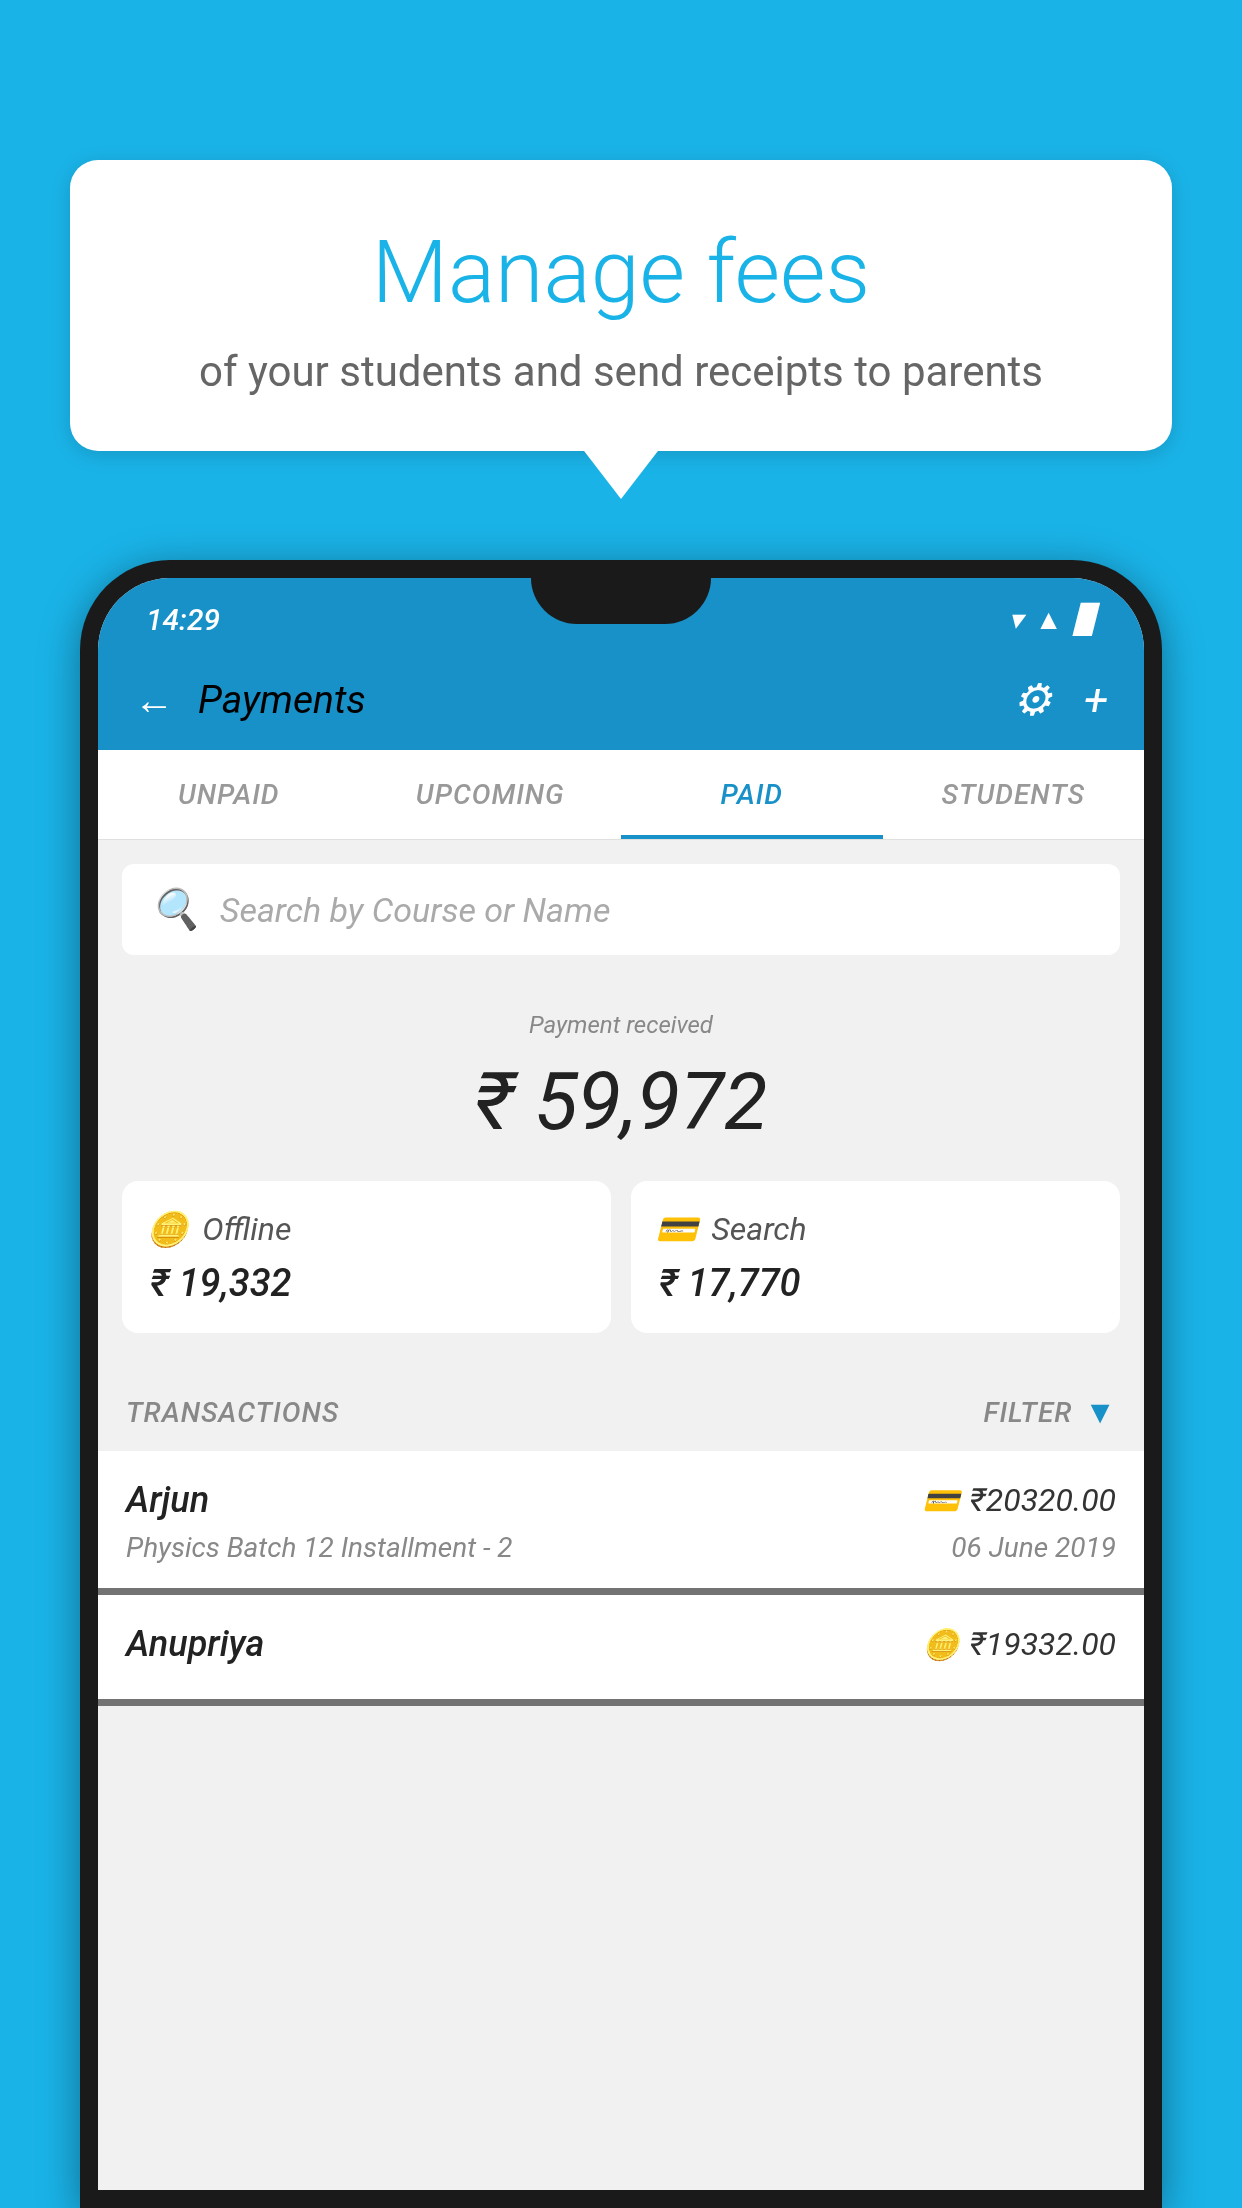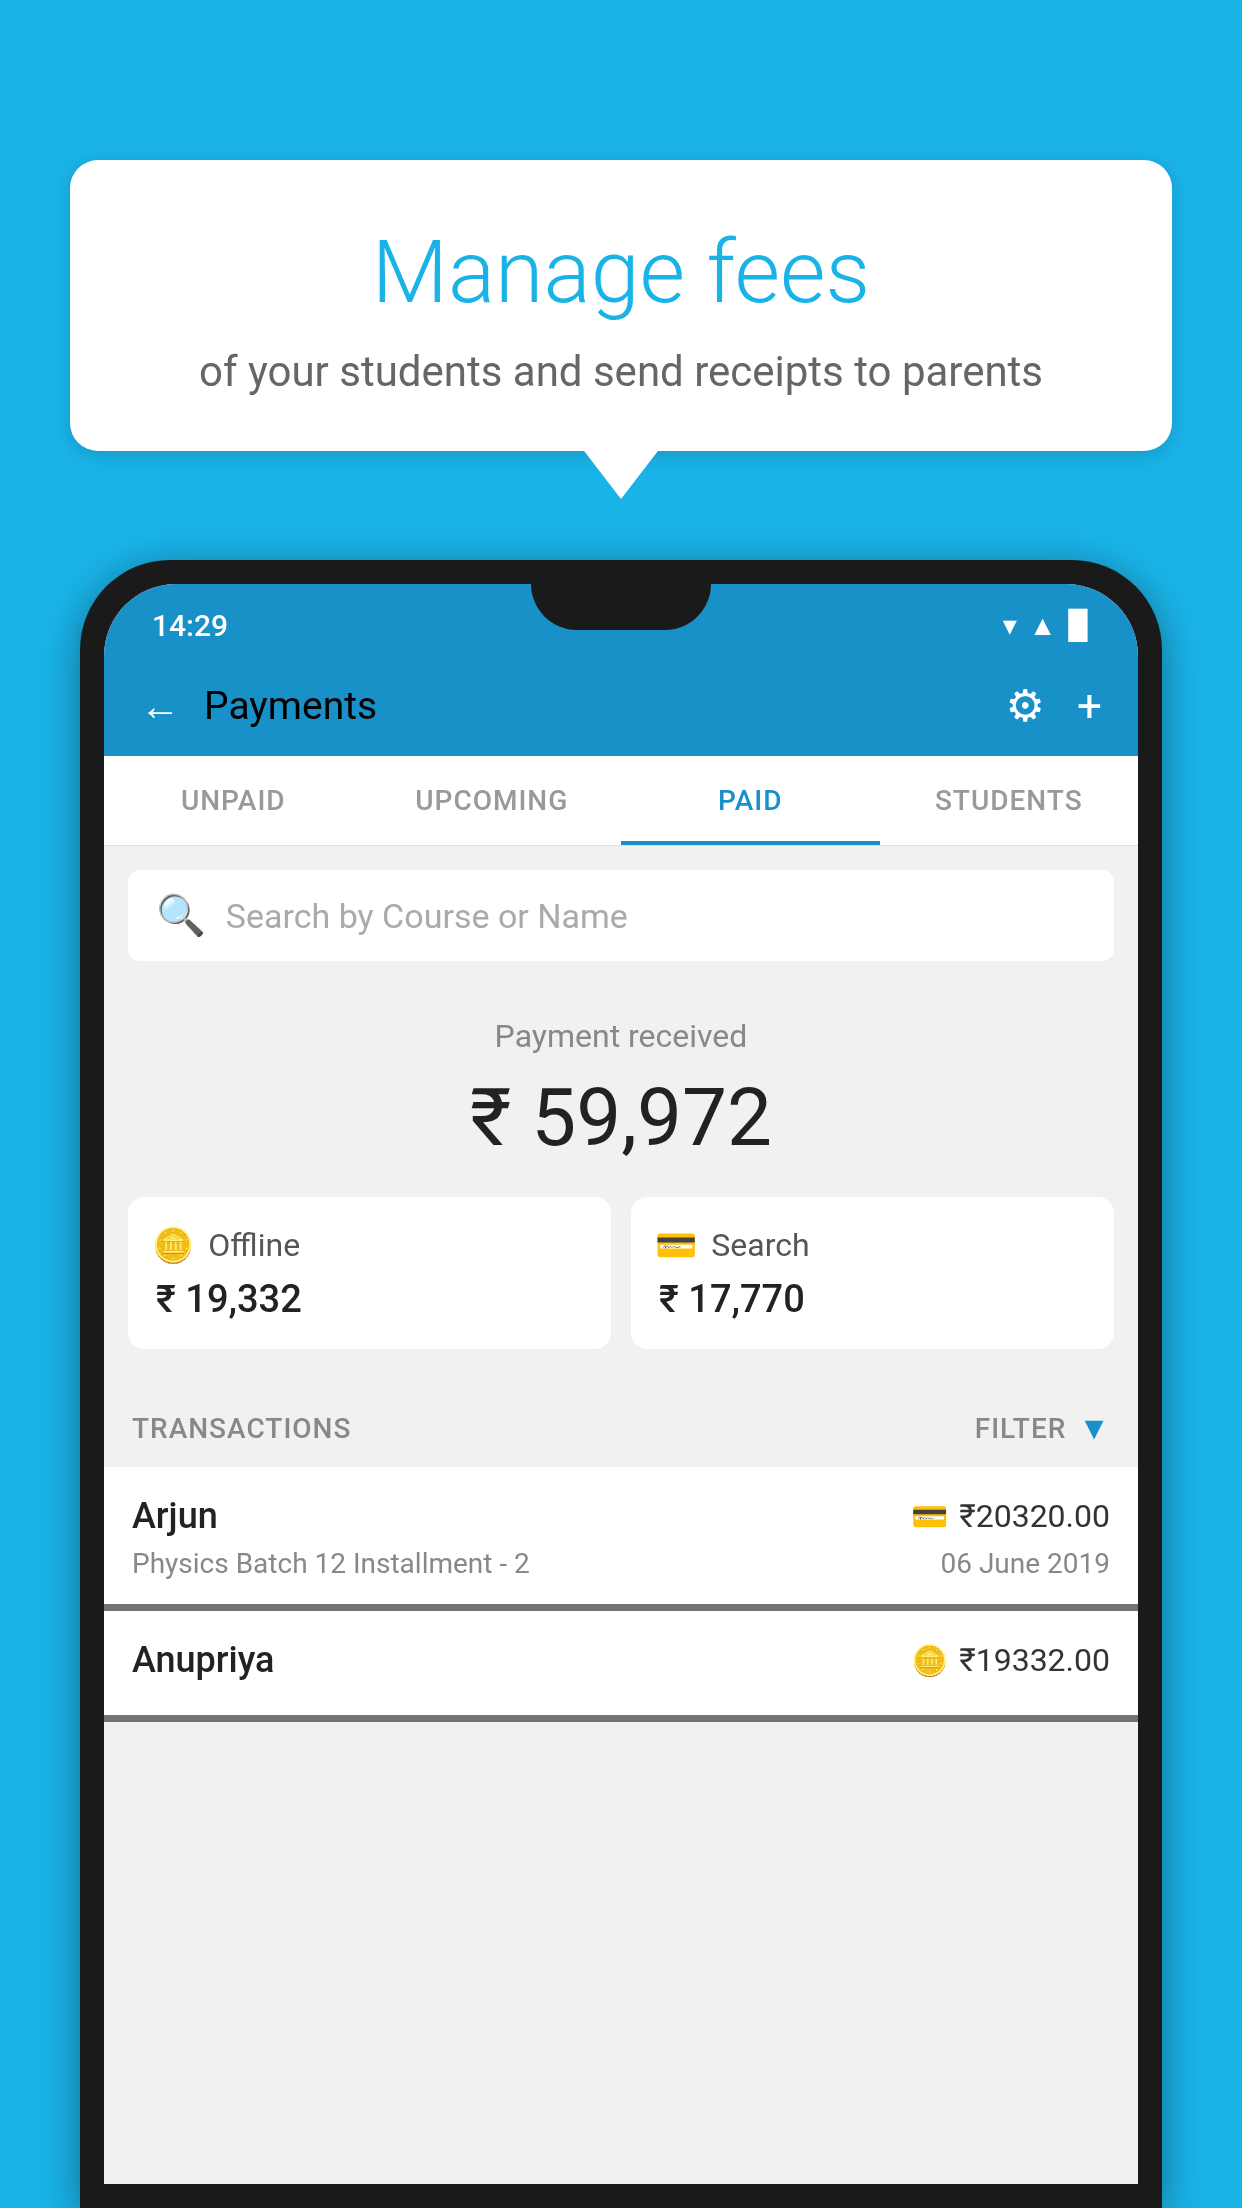--- a/index.html
+++ b/index.html
@@ -54,22 +54,23 @@
 
     
     .phone-frame {
       position: absolute;
       top: 560px;
       left: 80px;
       right: 80px;
       bottom: 0;
       background: #1a1a1a;
       border-radius: 90px 90px 0 0;
-      padding: 24px;
+      padding: 18px;
       box-shadow: 0 8px 40px rgba(0,0,0,0.4);
+      font-style: italic;
     }
 
     .phone-screen {
       background: #f1f1f1;
       border-radius: 72px 72px 0 0;
       overflow: hidden;
       height: 100%;
       position: relative;
     }
 
@@ -203,21 +204,21 @@
     }
 
     
     .payment-received {
       background: #f1f1f1;
       padding: 40px 24px 30px;
       text-align: center;
     }
 
     .payment-label {
-      font-size: 32px;
+      font-size: 24px;
       color: #888;
       margin-bottom: 16px;
     }
 
     .payment-amount {
       font-size: 80px;
       font-weight: 400;
       color: #222;
       margin-bottom: 32px;
     }

